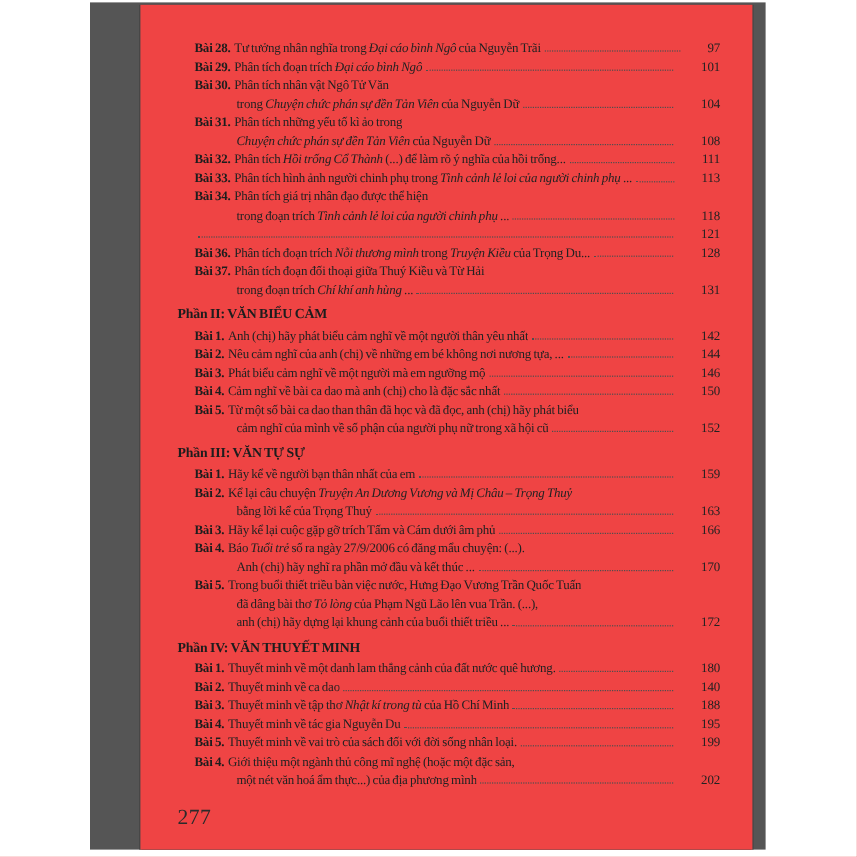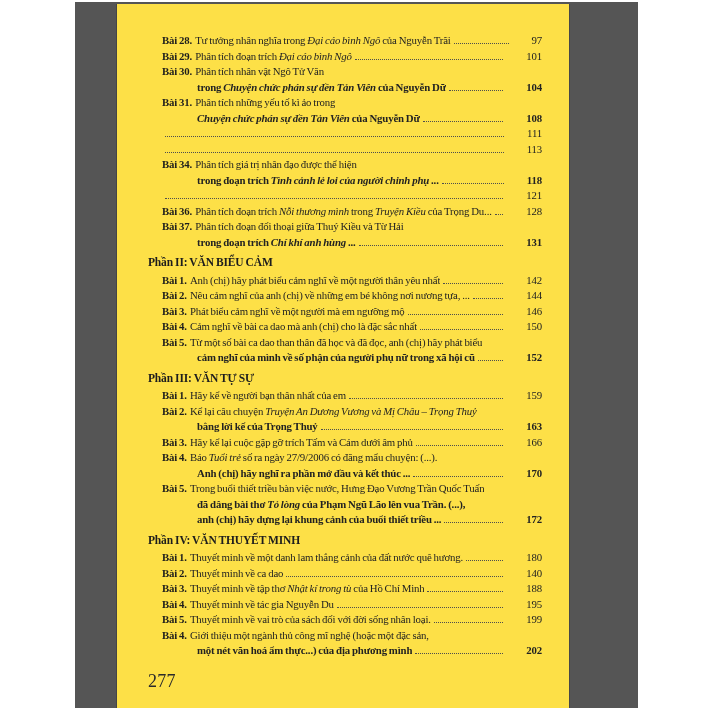--- a/index.html
+++ b/index.html
@@ -5,22 +5,22 @@
   html,body{margin:0;padding:0;}
   body{
     width:714px;height:714px;position:relative;background:#ffffff;overflow:hidden;
     font-family:"Liberation Serif","DejaVu Serif",serif;
   }
   .photo{
     position:absolute;left:75px;top:2px;width:563px;height:706px;
     background:#555555;
   }
   .page{
-    position:absolute;left:42px;top:2px;width:452px;height:704px;
-    background:#fde047;
+    position:absolute;left:42px;top:2px;width:510px;height:704px;
+    background:#ef4444;
     box-shadow:-1px 0 0 #454545, 1px 0 0 #474747;
   }
   .content{
     padding:29px 27px 0 31px;
     color:#222222;
     font-size:10.8px;
     letter-spacing:-0.15px;
     word-spacing:-0.6px;
     filter:blur(0.2px);
   }
@@ -33,21 +33,21 @@
     font-family:Liberation Serif, serif;
   }
   .toc-row{
     display:flex;
     align-items:baseline;
     line-height:15.5px;
     height:15.5px;
     margin-left:14px;
     white-space:nowrap;
   }
-  .toc-row.cont{margin-left:49px;font-weight:bold;}
+  .toc-row.cont{margin-left:49px;}
   .runs{flex:0 1 auto;overflow:hidden;}
   .label{font-weight:bold;margin-right:3px;color:#1d1d1d;}
   .run i{font-style:italic;}
   .dots{
     flex:1 1 6px;min-width:6px;
     border-bottom:1.3px dotted #4e4e4e;
     margin:0 3px 3px 3px;
     height:1px;
   }
   .pagenum{flex:0 0 auto;margin-left:20px;}
@@ -86,24 +86,26 @@
           </div>
           <div class="toc-row">
             <span class="runs"><span class="label">Bài 31.</span><span class="run">Phân tích những yếu tố kì ảo trong</span></span>
           </div>
           <div class="toc-row cont">
             <span class="runs"><span class="run"><i>Chuyện chức phán sự đền Tản Viên</i></span><span class="run"> của Nguyễn Dữ</span></span>
             <span class="dots"></span>
             <span class="pagenum">108</span>
           </div>
           <div class="toc-row">
+            <span class="runs"><span class="label">Bài 32.</span><span class="run">Phân tích </span><span class="run"><i>Hồi trống Cổ Thành</i></span><span class="run"> (...) để làm rõ ý nghĩa của hồi trống... </span></span>
             <span class="dots"></span>
             <span class="pagenum">111</span>
           </div>
           <div class="toc-row">
+            <span class="runs"><span class="label">Bài 33.</span><span class="run">Phân tích hình ảnh người chinh phụ trong </span><span class="run"><i>Tình cảnh lẻ loi của người chinh phụ</i></span><span class="run"> ... </span></span>
             <span class="dots"></span>
             <span class="pagenum">113</span>
           </div>
           <div class="toc-row">
             <span class="runs"><span class="label">Bài 34.</span><span class="run">Phân tích giá trị nhân đạo được thể hiện</span></span>
           </div>
           <div class="toc-row cont">
             <span class="runs"><span class="run">trong đoạn trích </span><span class="run"><i>Tình cảnh lẻ loi của người chinh phụ</i></span><span class="run"> ... </span></span>
             <span class="dots"></span>
             <span class="pagenum">118</span>

